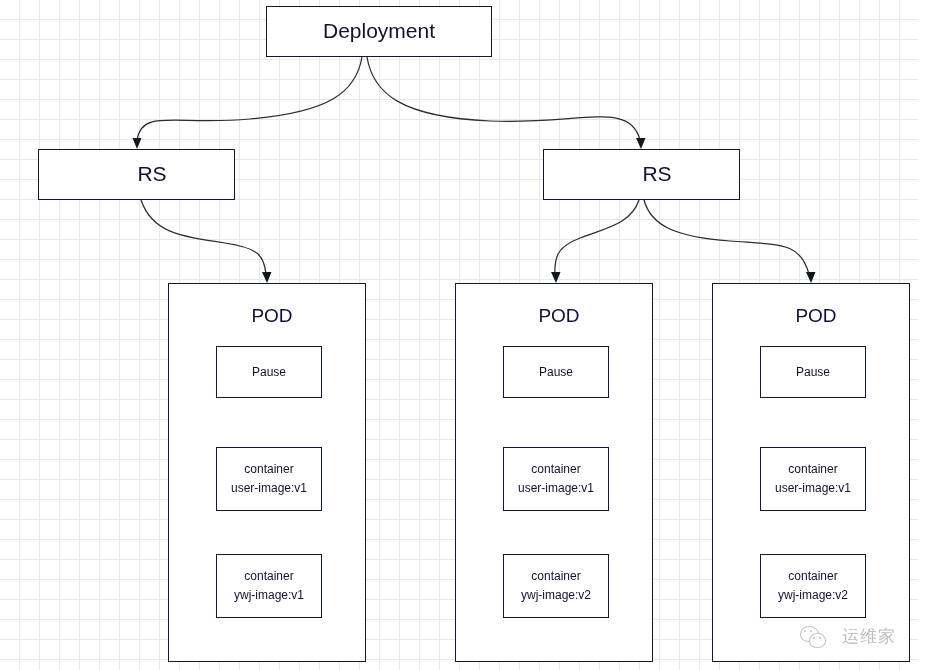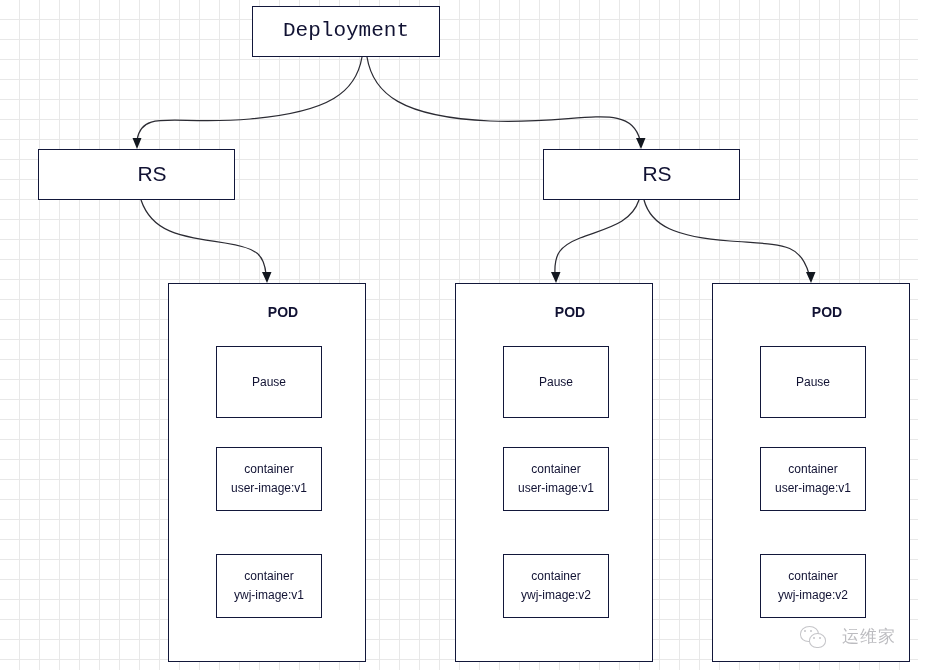--- a/index.html
+++ b/index.html
@@ -44,24 +44,23 @@
     background: #ffffff;
     color: #111233;
     display: flex;
     align-items: center;
     justify-content: center;
     text-align: center;
     line-height: 1.25;
   }
 
   .node-deployment {
-    left: 252px; top: 6px;
-    width: 188px; height: 51px;
+    left: 266px; top: 6px;
+    width: 226px; height: 51px;
     font-size: 21px;
-    font-family: Liberation Mono, monospace;
   }
   .node-rs {
     width: 197px; height: 51px;
     font-size: 21px;
     top: 149px;
     padding-left: 31px;
   }
   .rs-left  { left: 38px; }
   .rs-right { left: 543px; }
 
@@ -71,45 +70,44 @@
     height: 379px;
     display: block;
   }
   .pod-1 { left: 168px; }
   .pod-2 { left: 455px; }
   .pod-3 { left: 712px; }
 
   .pod-title {
     position: absolute;
     top: 20px;
-    left: 16px;
+    left: 5px;
     width: 100%;
     text-align: center;
-    font-size: 14px;
+    font-size: 19px;
     color: #111233;
-    font-weight: bold;
   }
 
   .inner-box {
     position: absolute;
     box-sizing: border-box;
     border: 1.4px solid #12173a;
     background: #ffffff;
     color: #111233;
     display: flex;
     flex-direction: column;
     align-items: center;
     justify-content: center;
     text-align: center;
     font-size: 12px;
     line-height: 1.55;
     left: 47px;
     width: 106px;
   }
-  .box-pause     { top: 62px;  height: 72px; }
+  .box-pause     { top: 62px;  height: 52px; }
   .box-container1{ top: 163px; height: 64px; }
   .box-container2{ top: 270px; height: 64px; }
 
   .inner-box .ln { display: block; white-space: nowrap; }
 
   svg.edges {
     position: absolute;
     left: 0; top: 0;
     width: 935px; height: 670px;
     pointer-events: none;

